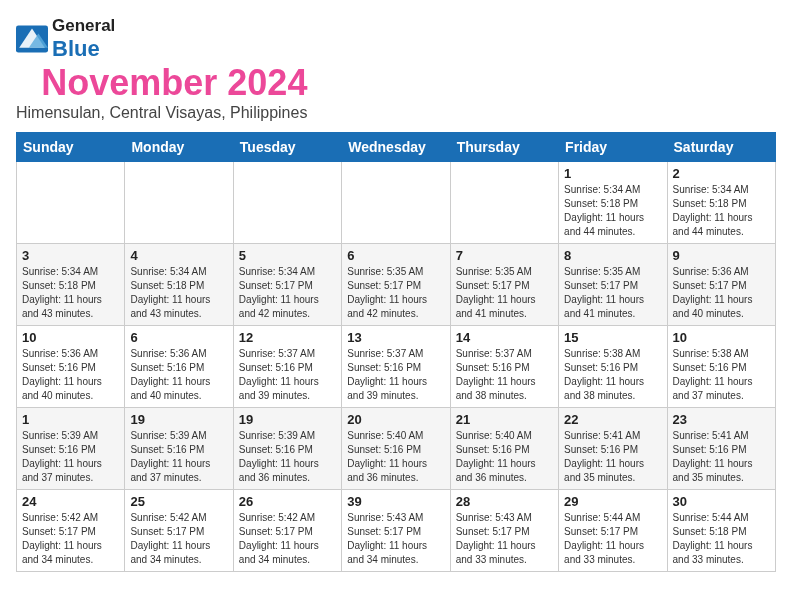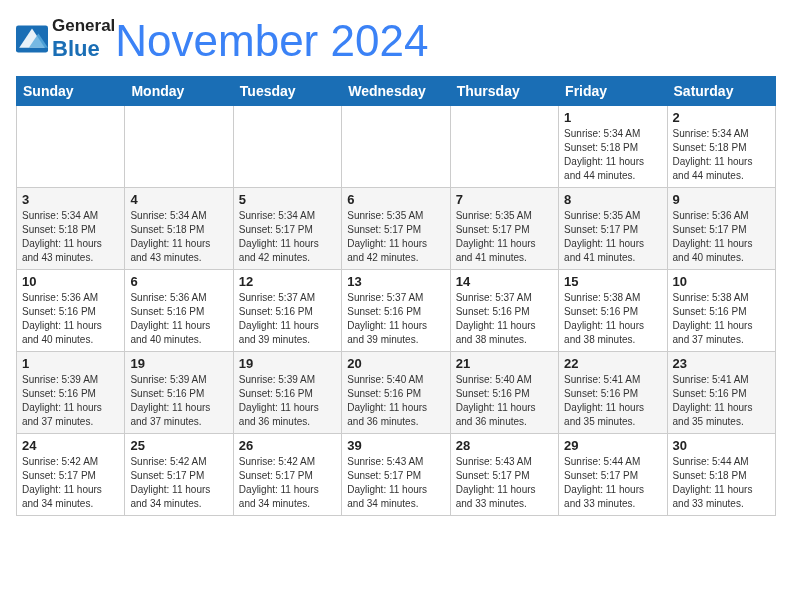--- a/index.html
+++ b/index.html
@@ -5,40 +5,41 @@
     * { box-sizing: border-box; margin: 0; padding: 0; }
     body {
       font-family: Arial, sans-serif;
       background: #fff;
       width: 792px;
       min-height: 612px;
       padding: 16px;
     }
     .header-area {
       display: flex;
-      justify-content: flex-start;
+      justify-content: center;
       align-items: flex-start;
       margin-bottom: 10px;
+      flex-direction: column;
     }
     .logo {
       display: flex;
       align-items: center;
       gap: 4px;
     }
     .logo-icon {
       width: 32px;
       height: 28px;
     }
     .title-area {
       text-align: right;
     }
     .month-title {
-      font-size: 44px;
-      font-weight: normal;
-      color: #3b82f6;
+      font-size: 36px;
+      font-weight: bold;
+      color: #ec4899;
     }
     .location-title {
       font-size: 16px;
       color: #444;
     }
     table {
       width: 100%;
       border-collapse: collapse;
       table-layout: fixed;
     }
@@ -88,20 +89,21 @@
       <polygon points="20,4 36,28 4,28" fill="white" opacity="0.9"></polygon>
       <polygon points="28,10 40,28 16,28" fill="#5aabdd" opacity="0.8"></polygon>
     </svg>
     <div>
       <div style="font-size:17px;font-weight:bold;color:#222;">General</div>
       <div style="font-size:22px;font-weight:bold;color:#1a6eb5;">Blue</div>
     </div>
   </div>
   <div class="title-area">
     <div class="month-title">November 2024</div>
+    <div class="location-title">Himensulan, Central Visayas, Philippines</div>
   </div>
 </div>
 
 <table>
   <thead>
     <tr id="weekday-header">
         <th>Sunday</th>
         <th>Monday</th>
         <th>Tuesday</th>
         <th>Wednesday</th>

